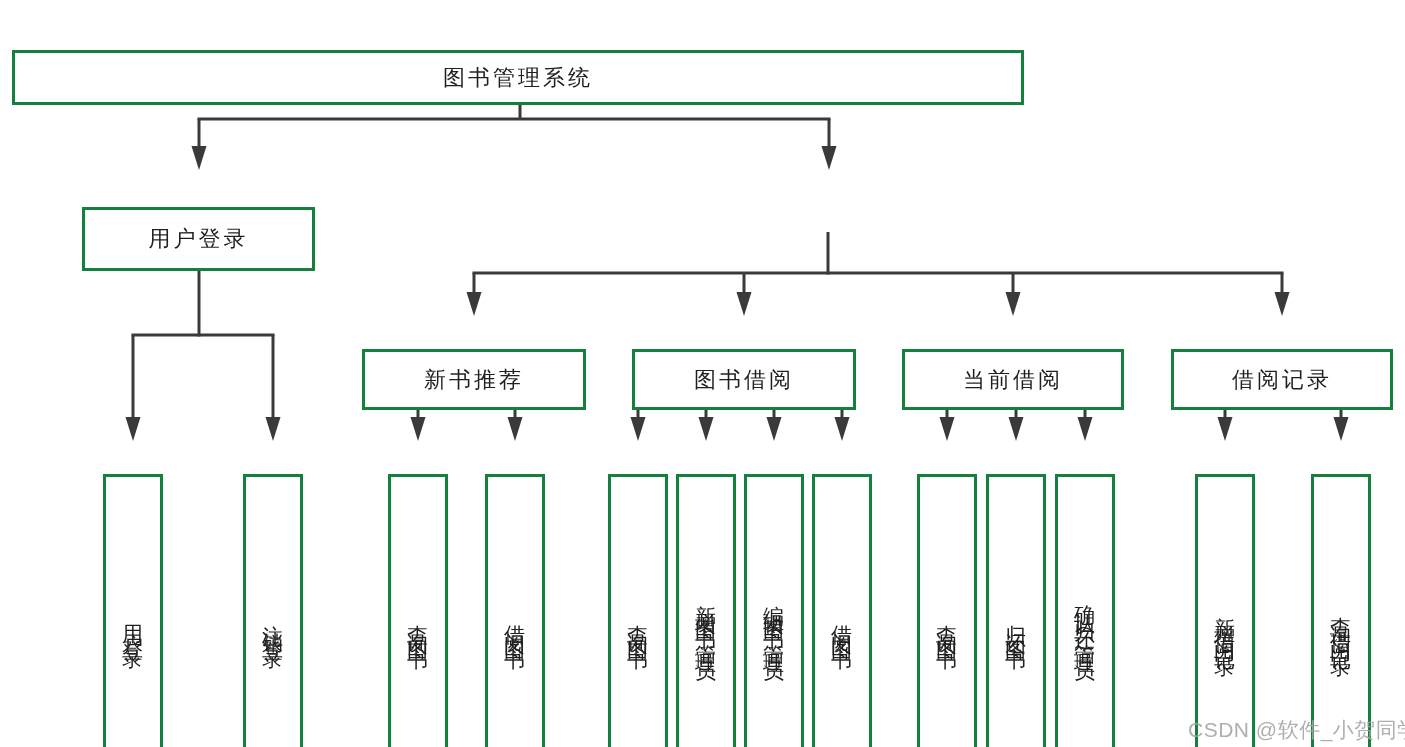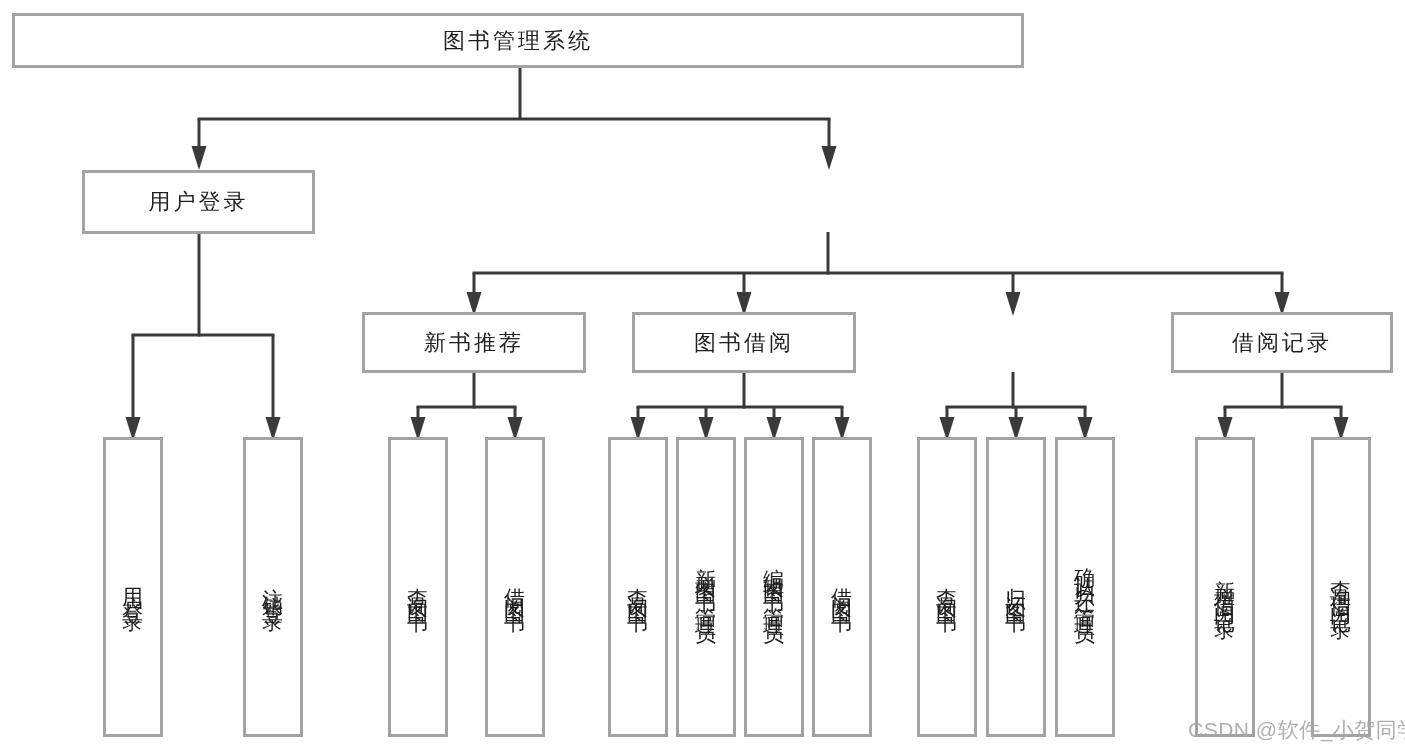--- a/index.html
+++ b/index.html
@@ -19,26 +19,27 @@
     position: absolute;
     left: 0;
     top: 0;
     width: 1405px;
     height: 747px;
     pointer-events: none;
   }
   .node {
     position: absolute;
     box-sizing: border-box;
-    border: 3px solid #a3a3a3;
+    border: 3px solid #15803d;
     background: #ffffff;
     display: flex;
     align-items: center;
     justify-content: center;
     color: #1f1f1f;
+    margin-top: 37px;
   }
   .h-node span {
     font-size: 22px;
     letter-spacing: 3px;
     white-space: nowrap;
   }
   .leaf {
     width: 60px;
     height: 300px;
     top: 437px;
@@ -142,20 +143,23 @@
   <div class="node h-node" style="left:82px; top:170px; width:233px; height:64px;">
     <span>用户登录</span>
   </div>
 
   <div class="node h-node" style="left:632px; top:312px; width:224px; height:61px;">
     <span>图书借阅</span>
   </div>
   <div class="node h-node" style="left:362px; top:312px; width:224px; height:61px;">
     <span>新书推荐</span>
   </div>
+  <div class="node h-node" style="left:902px; top:312px; width:222px; height:61px;">
+    <span>当前借阅</span>
+  </div>
   <div class="node h-node" style="left:1171px; top:312px; width:222px; height:61px;">
     <span>借阅记录</span>
   </div>
 
   <div class="node leaf" style="left:103px;">
     <span>用户登录</span>
   </div>
   <div class="node leaf" style="left:243px;">
     <span>注销登录</span>
   </div>

